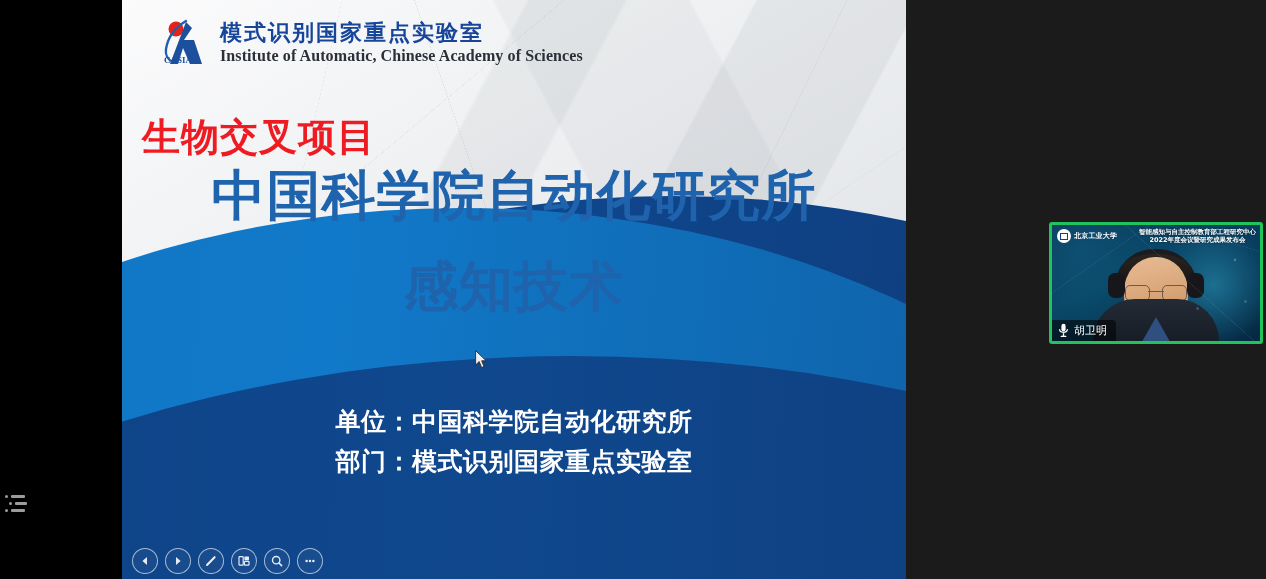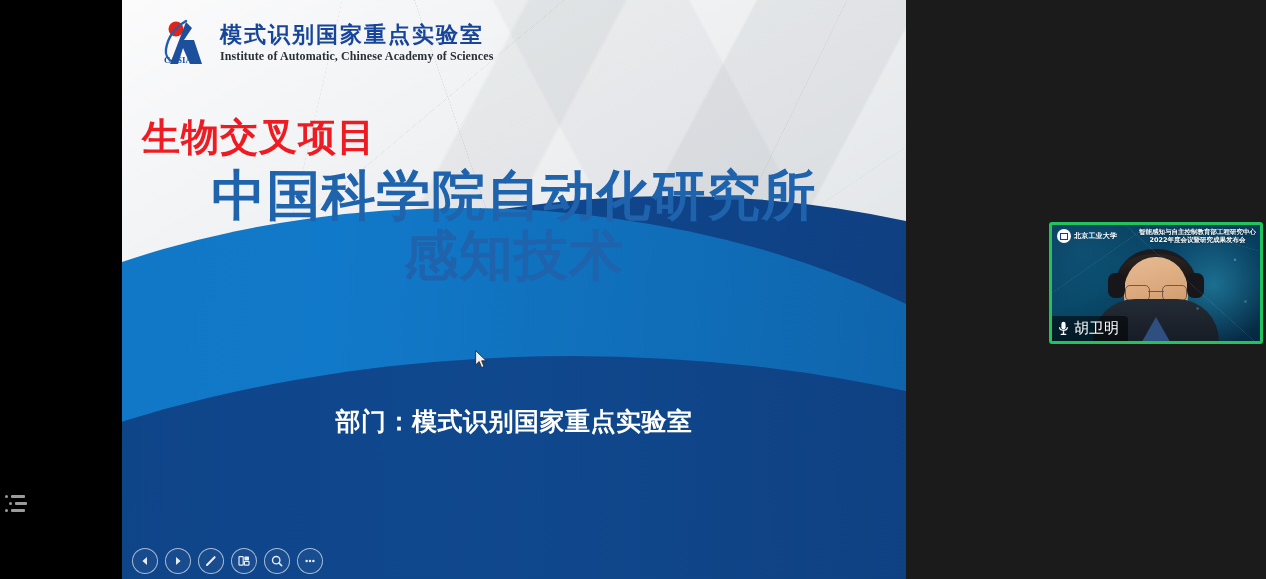--- a/index.html
+++ b/index.html
@@ -144,21 +144,21 @@
   #logo-cn {
     font-family: "Liberation Serif", serif;
     font-size: 22px;
     font-weight: 700;
     color: #17459a;
     letter-spacing: 2px;
     white-space: nowrap;
   }
   #logo-en {
     font-family: "Liberation Serif", serif;
-    font-size: 12px;
+    font-size: 16px;
     font-weight: 700;
     color: #2a2f38;
     letter-spacing: 0.1px;
     margin-top: 4px;
     white-space: nowrap;
   }
 
   
   #slide-kicker {
     position: absolute;
@@ -178,21 +178,21 @@
     right: 0;
     top: 166px;
     text-align: center;
     font-family: "DejaVu Sans", sans-serif;
     font-size: 54px;
     line-height: 1.12;
     font-weight: 700;
     color: #1f63ad;
     letter-spacing: 1px;
   }
-  #slide-title .line2 { display: block; }
+  #slide-title .line2 { display: block; margin-top: 31px; }
 
   #slide-meta {
     position: absolute;
     left: 0;
     right: 0;
     top: 402px;
     text-align: center;
     color: #ffffff;
     font-family: "DejaVu Sans", sans-serif;
     font-size: 25px;
@@ -423,21 +423,21 @@
     bottom: 0;
     display: flex;
     align-items: center;
     gap: 5px;
     padding: 3px 9px 3px 6px;
     background: rgba(0,0,0,0.55);
     border-radius: 0 4px 0 0;
   }
   #video-nameplate .name {
     font-family: "DejaVu Sans", sans-serif;
-    font-size: 15px;
+    font-size: 11px;
     font-weight: 400;
     color: #ffffff;
     white-space: nowrap;
   }
 </style>
 </head>
 <body>
 
 <div id="meeting-window">
 
@@ -481,20 +481,21 @@
     </div>
 
     <div id="slide-kicker">生物交叉项目</div>
 
     <div id="slide-title">
       <span class="line1">中国科学院自动化研究所</span>
       <span class="line2">感知技术</span>
     </div>
 
     <div id="slide-meta">
+      <div>单位：中国科学院自动化研究所</div>
       <div>部门：模式识别国家重点实验室</div>
     </div>
 
     <div id="mouse-cursor">
       <svg width="12" height="19" viewBox="0 0 12 19" aria-hidden="true">
         <path d="M0.6 0.6 L0.6 15 L4.2 11.6 L6.6 17.6 L9 16.6 L6.7 10.8 L11.2 10.8 Z" fill="#f0f0f0" stroke="#2a2a2a" stroke-width="0.9"></path>
       </svg>
     </div>
 
     <div id="presentation-toolbar">

